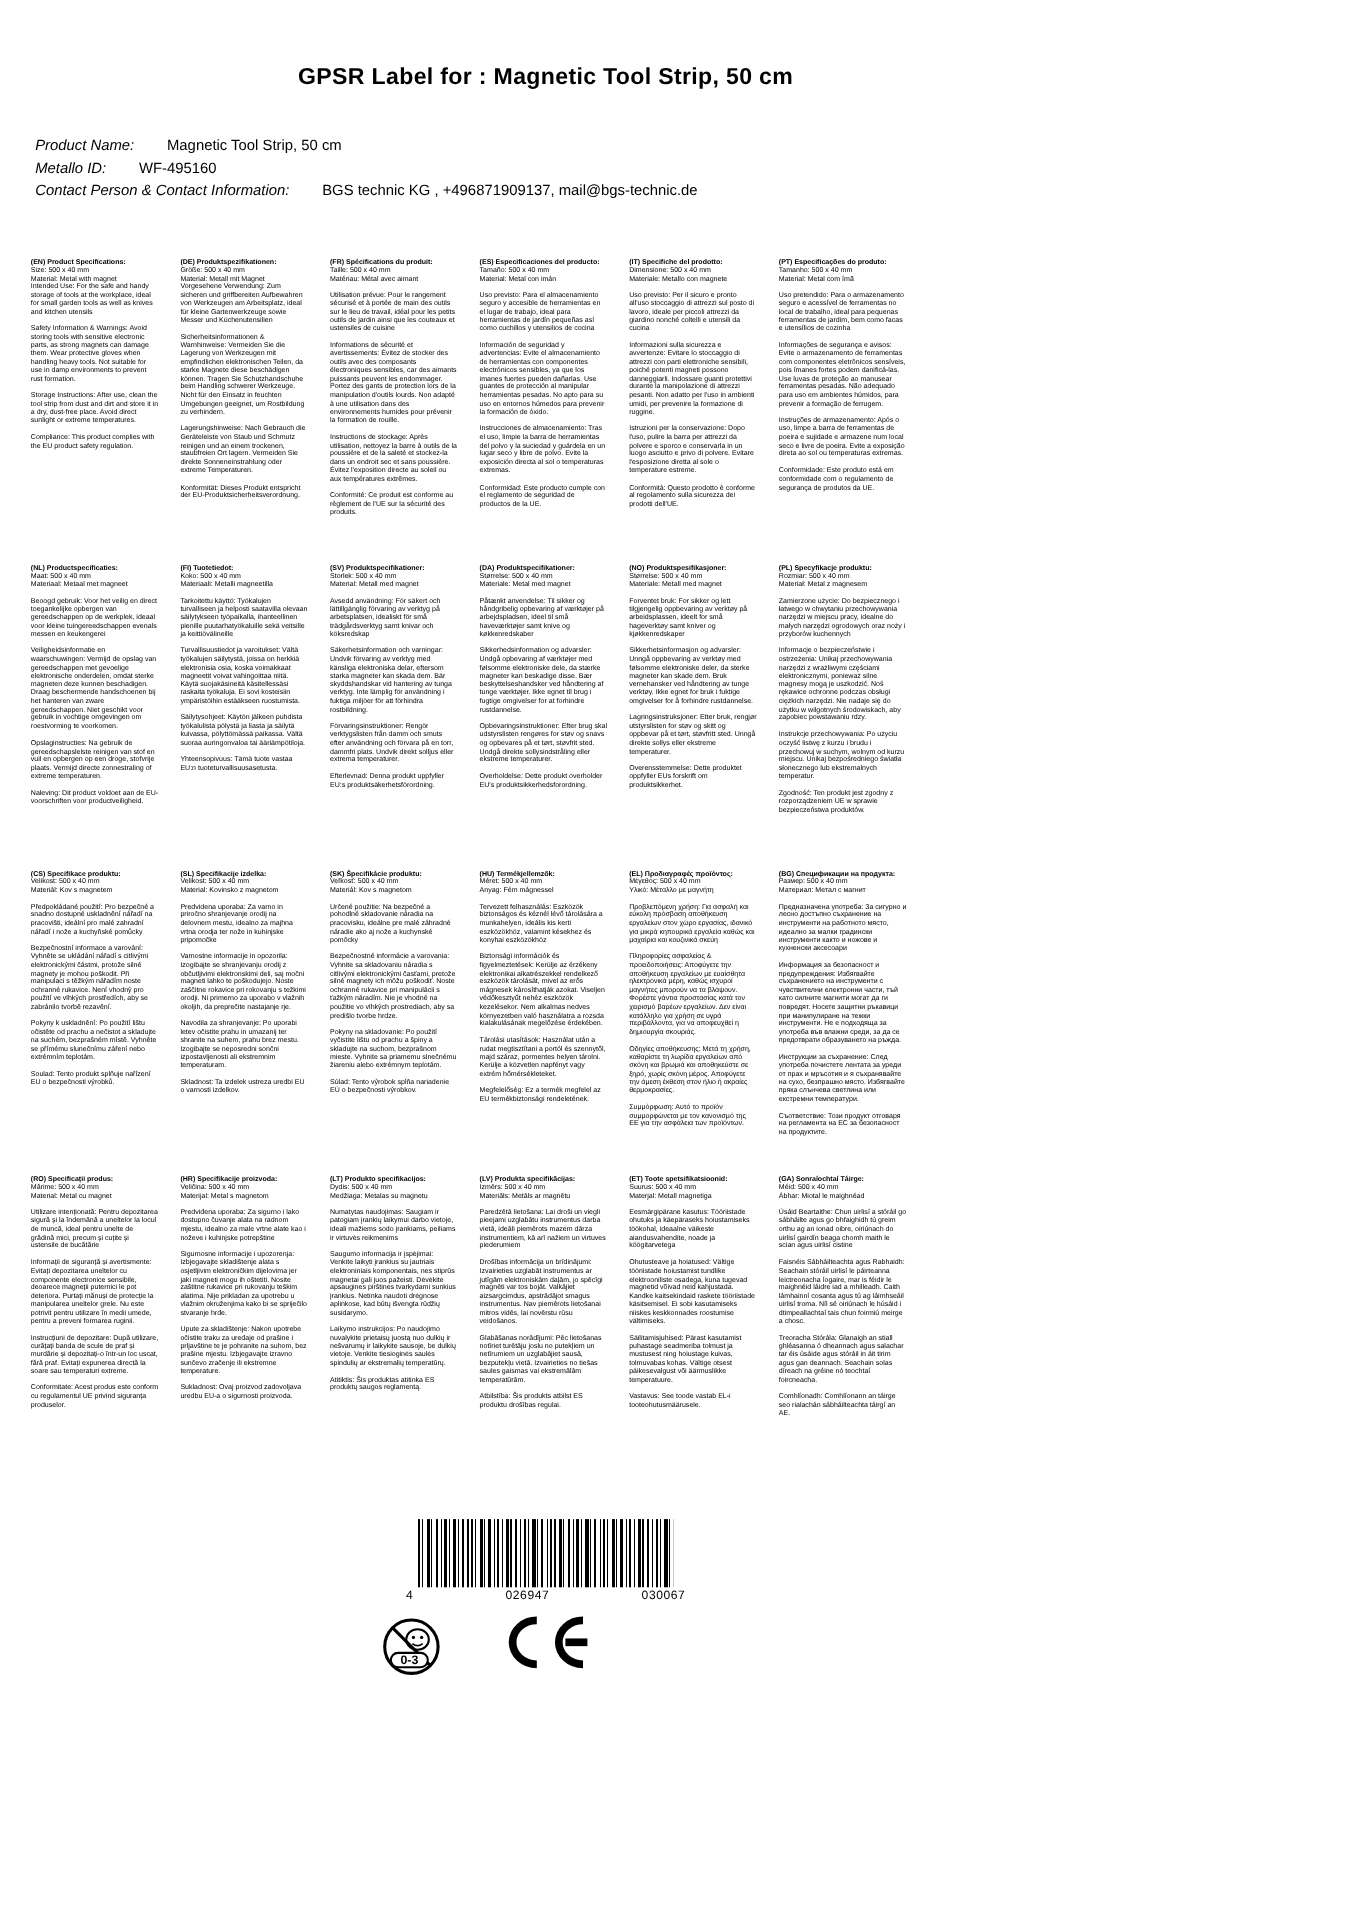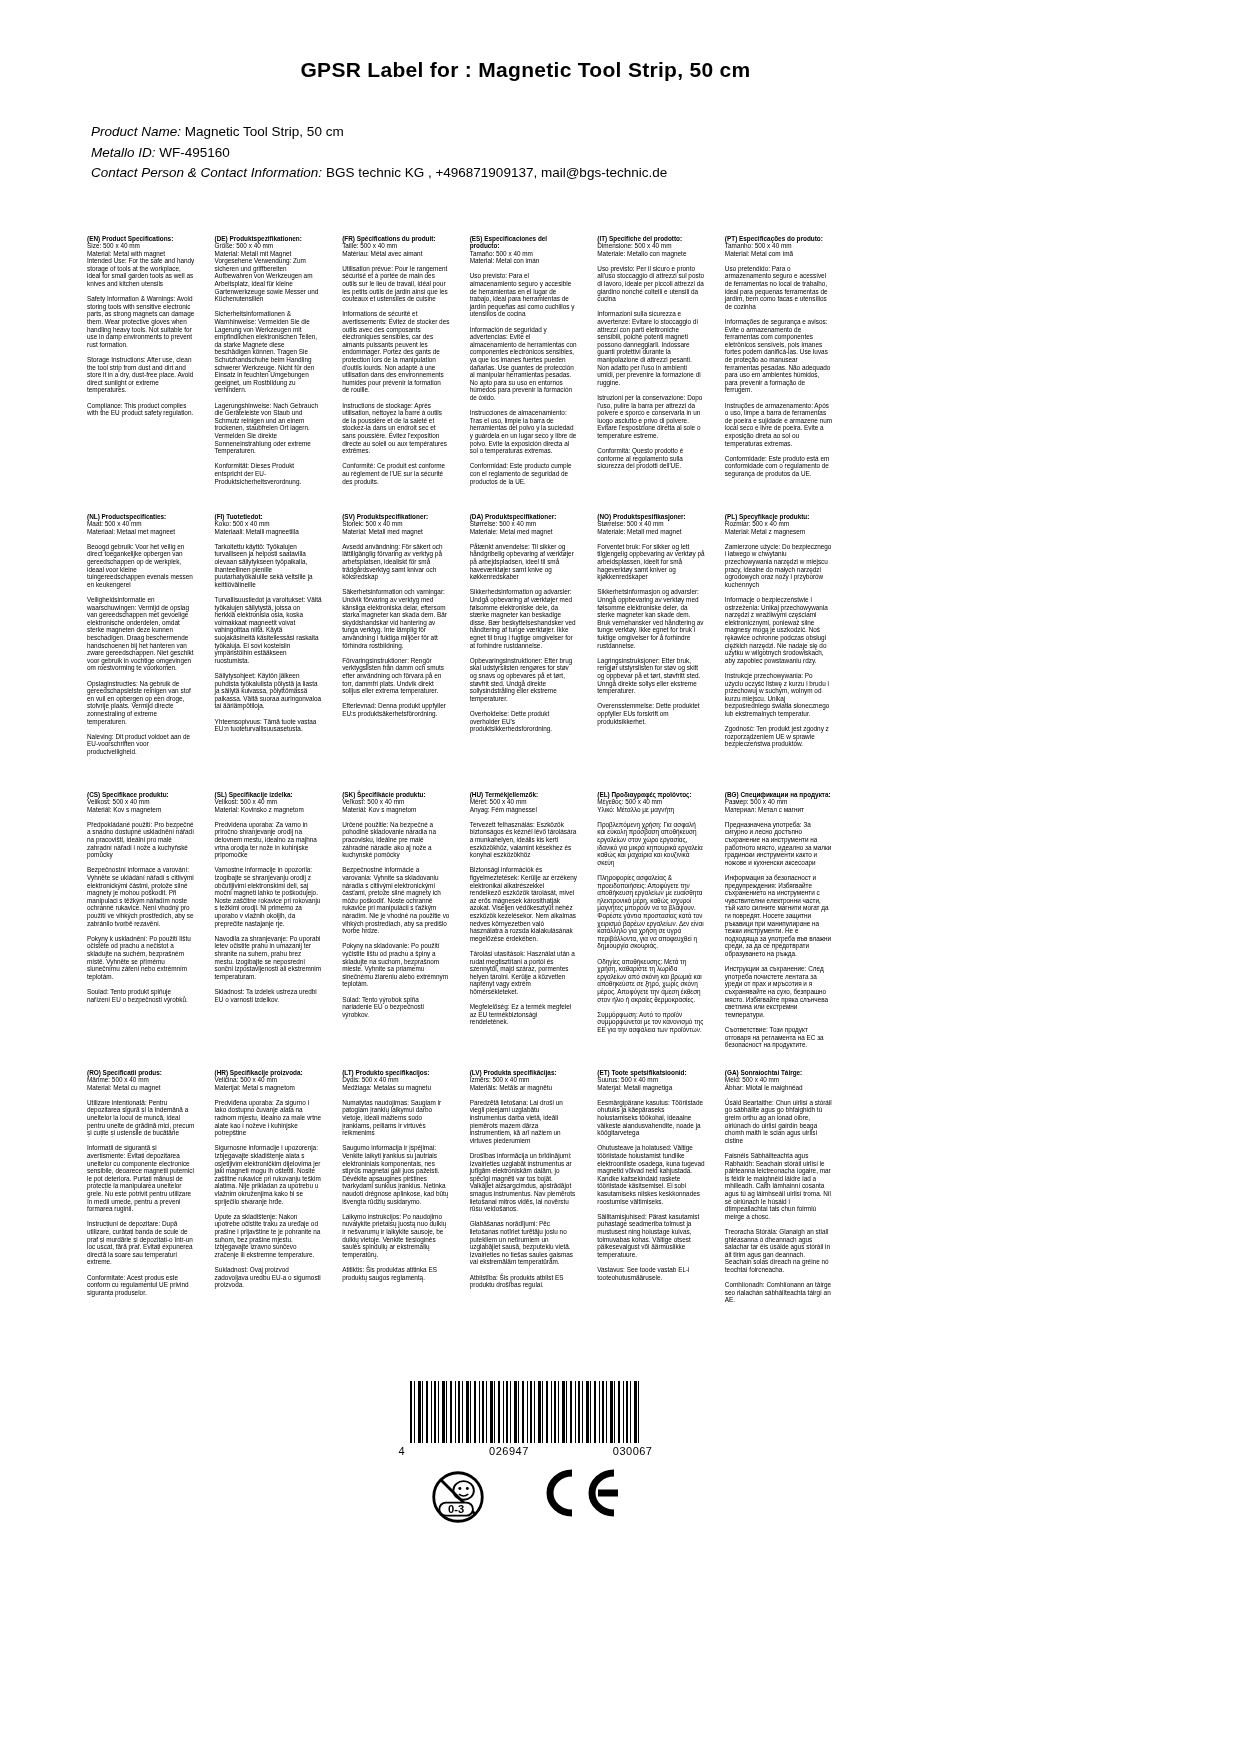--- a/index.html
+++ b/index.html
@@ -11,21 +11,21 @@
     width: 1241px;
     min-height: 1754px;
     font-family: "Liberation Sans", sans-serif;
     color: #000000;
     position: relative;
   }
   .page {
     width: 1020px;
     min-height: 1754px;
     box-sizing: border-box;
-    padding: 44px 56px 20px 87px;
+    padding: 44px 56px 20px 28px;
     position: relative;
   }
   .doc-title {
     text-align: center;
     font-size: 21px;
     font-weight: bold;
     letter-spacing: 0.3px;
     margin: 14px 0 40px 0;
   }
   .meta {
@@ -36,20 +36,21 @@
   .meta .row {
     margin-bottom: 1px;
   }
   .meta .lbl {
     font-weight: normal;
     font-style: italic;
     margin-top: 26px;
   }
   .meta .val {
     font-style: normal;
+    margin-left: 26px;
   }
   .grid {
     margin-top: 52px;
     display: grid;
     grid-template-columns: repeat(7, 1fr);
     column-gap: 16px;
     row-gap: 0px;
   }
   .cell {
     font-size: 6.4px;
@@ -107,21 +108,21 @@
     box-sizing: border-box;
   }
   .marks {
     position: absolute;
     left: 50%;
     transform: translateX(-50%);
     top: 86px;
     width: 300px;
     display: flex;
     align-items: center;
-    justify-content: center;
+    justify-content: flex-start;
     gap: 50px;
   }
   .age-icon {
     width: 56px;
     height: 56px;
     position: relative;
   }
   .ce-mark {
     font-size: 46px;
     line-height: 46px;

